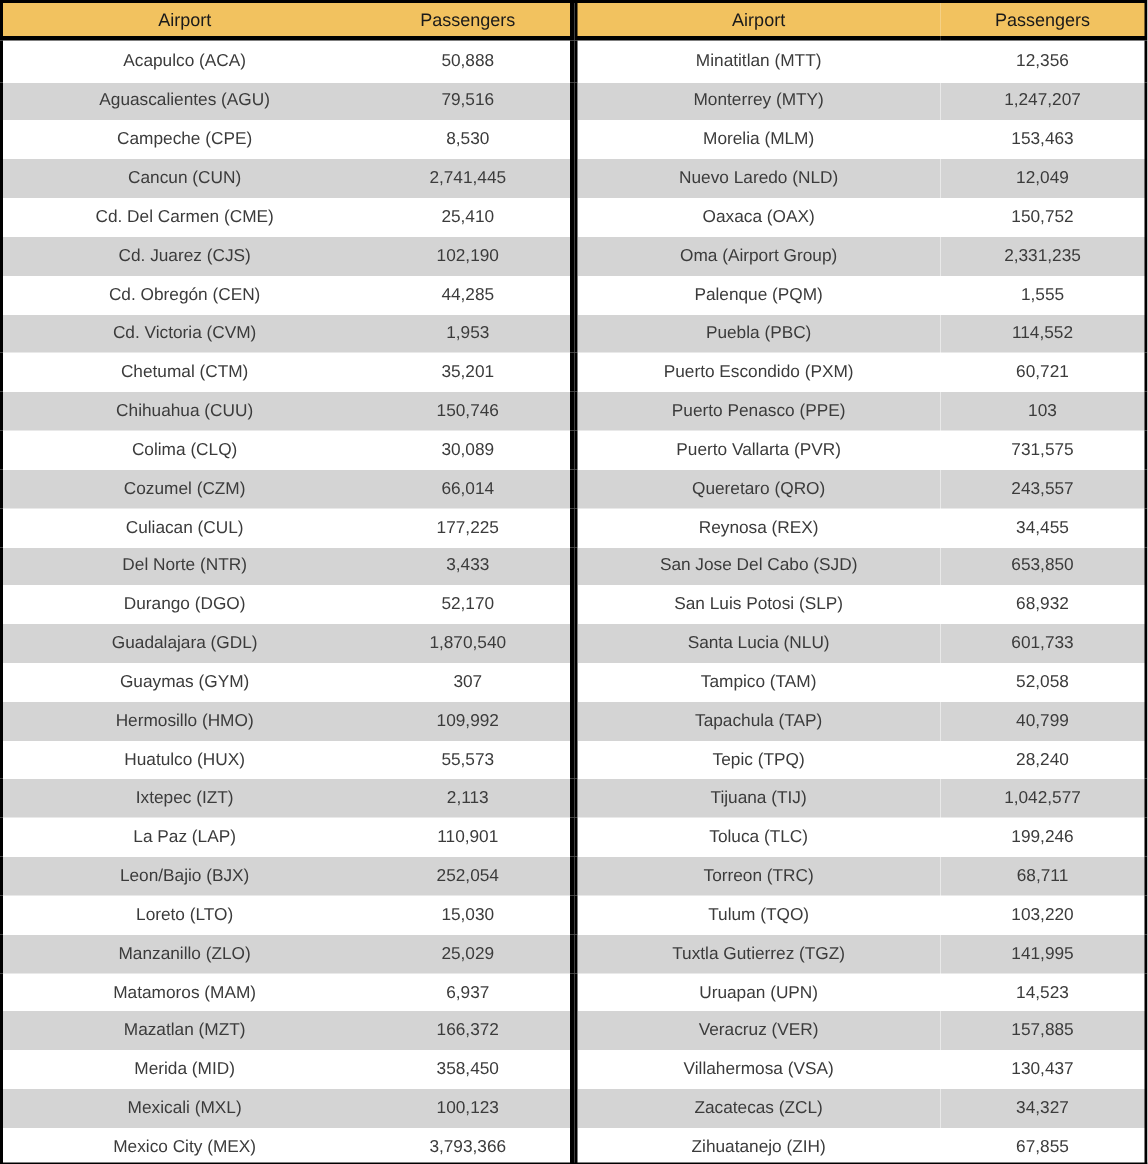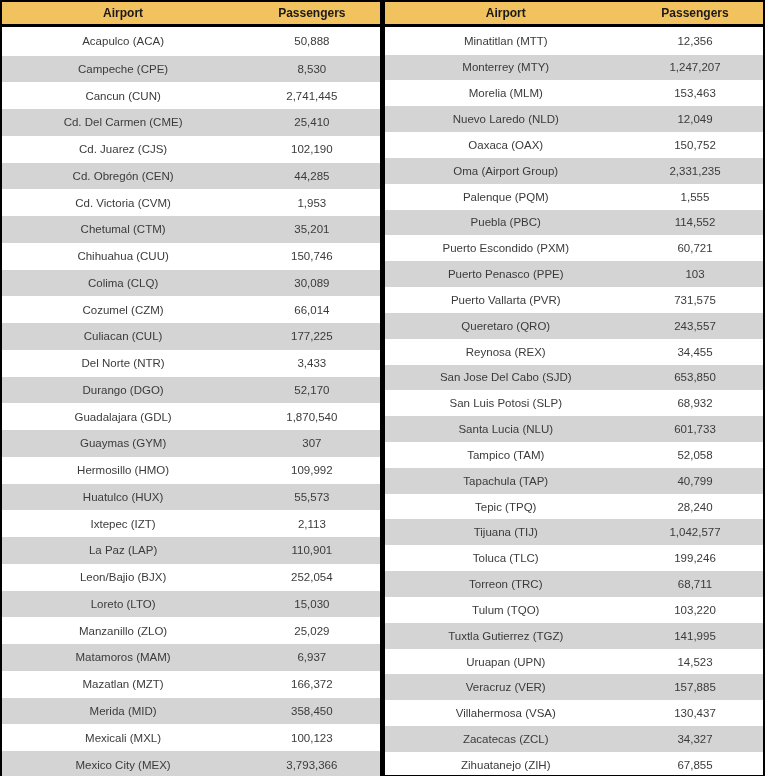--- a/index.html
+++ b/index.html
@@ -22,21 +22,21 @@
     table-layout: fixed;
     width: 50%;
     height: 776px;
   }
   table.left  { border-left: 2px solid #000; border-right: 3px solid #000; }
   table.right { border-left: 2px solid #000; border-right: 2px solid #000; }
   th {
     background: #f2c25f;
     color: #1a1a1a;
     font-size: 12px;
-    font-weight: bold;
+    font-weight: normal;
     text-align: center;
     height: 20px;
     border-bottom: 3px solid #000;
     padding: 1px 0;
   }
   td {
     font-size: 11.5px;
     color: #3b3b3b;
     text-align: center;
     vertical-align: middle;
@@ -63,20 +63,24 @@
         <th>Airport</th>
         <th>Passengers</th>
       </tr>
     </thead>
     <tbody>
         <tr>
           <td>Acapulco (ACA)</td>
           <td>50,888</td>
         </tr>
         <tr>
+          <td>Aguascalientes (AGU)</td>
+          <td>79,516</td>
+        </tr>
+        <tr>
           <td>Campeche (CPE)</td>
           <td>8,530</td>
         </tr>
         <tr>
           <td>Cancun (CUN)</td>
           <td>2,741,445</td>
         </tr>
         <tr>
           <td>Cd. Del Carmen (CME)</td>
           <td>25,410</td>

